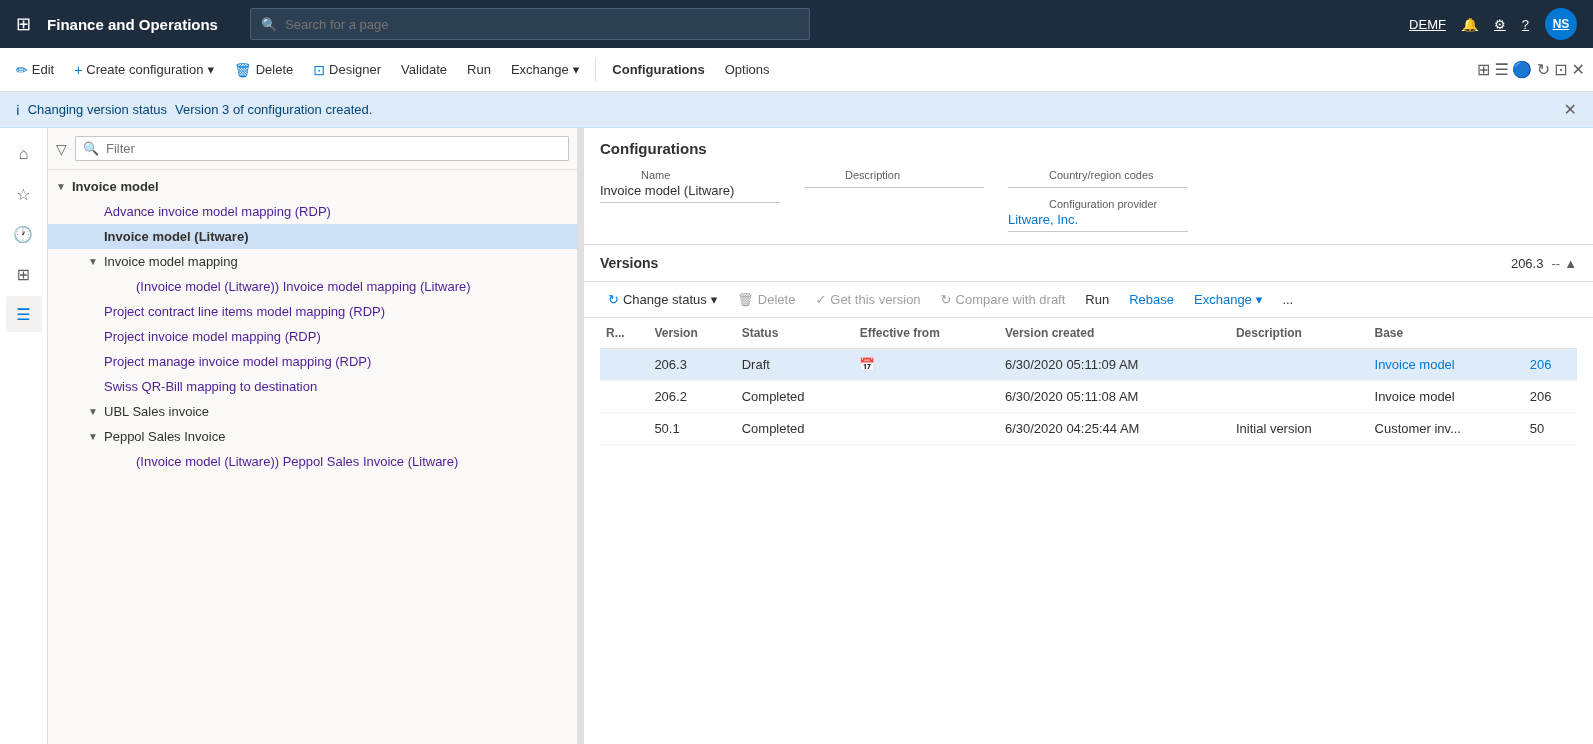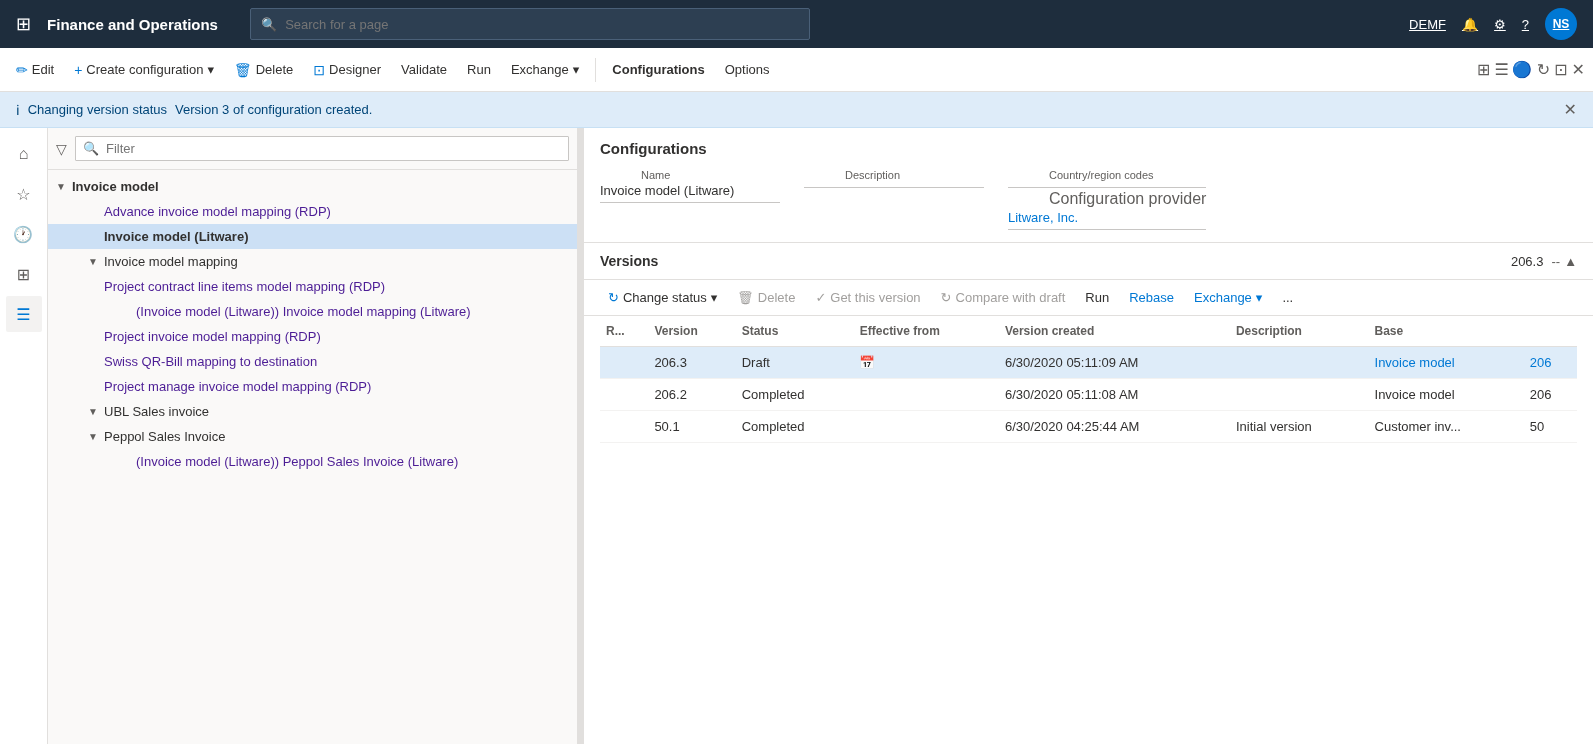--- a/index.html
+++ b/index.html
@@ -164,21 +164,21 @@
     .config-header {
       padding: 12px 16px;
       border-bottom: 1px solid #e1dfdd;
     }
     .config-header h2 { font-size: 15px; font-weight: 600; color: #323130; margin-bottom: 12px; }
     .config-fields { display: flex; gap: 24px; align-items: flex-start; }
     .config-field { display: flex; flex-direction: column; gap: 2px; min-width: 180px; }
     .config-field label { font-size: 11px; color: #605e5c; padding-left: 41px; }
     .config-field .field-value { font-size: 13px; color: #323130; border-bottom: 1px solid #c8c6c4; padding-bottom: 4px; min-width: 180px; }
     .config-field .field-link { color: #0078d4; cursor: pointer; border-bottom: 1px solid #c8c6c4; padding-bottom: 4px; min-width: 180px; }
-    .config-field .field-label { font-size: 16px; color: #605e5c; margin-top: 0; }
+    .config-field .field-label { font-size: 11px; color: #605e5c; margin-top: 8px; }
 
     
     .versions-section { flex: 1; overflow: hidden; display: flex; flex-direction: column; }
     .versions-header {
       display: flex; align-items: center; padding: 10px 16px;
       border-bottom: 1px solid #e1dfdd;
     }
     .versions-header h3 { font-size: 14px; font-weight: 600; color: #323130; flex: 1; }
     .versions-header .ver-num { font-size: 13px; color: #323130; }
     .versions-header .ver-nav { display: flex; align-items: center; gap: 4px; margin-left: 8px; color: #605e5c; font-size: 13px; }
@@ -317,38 +317,38 @@
       <div class="tree-item selected">
         <span class="indent1" style="display:inline-block;width:24px;"></span>
         <span class="item-bold">Invoice model (Litware)</span>
       </div>
       <div class="tree-item">
         <span class="indent1" style="display:inline-block;width:8px;"></span>
         <span class="toggle">▼</span>
         <span>Invoice model mapping</span>
       </div>
       <div class="tree-item">
-        <span class="indent1" style="display:inline-block;width:24px;"></span>
-        <a class="item-link">Project contract line items model mapping (RDP)</a>
-      </div>
-      <div class="tree-item">
         <span class="indent2" style="display:inline-block;width:36px;"></span>
         <a class="item-link">(Invoice model (Litware)) Invoice model mapping (Litware)</a>
       </div>
       <div class="tree-item">
         <span class="indent1" style="display:inline-block;width:24px;"></span>
+        <a class="item-link">Project contract line items model mapping (RDP)</a>
+      </div>
+      <div class="tree-item">
+        <span class="indent1" style="display:inline-block;width:24px;"></span>
         <a class="item-link">Project invoice model mapping (RDP)</a>
       </div>
       <div class="tree-item">
         <span class="indent1" style="display:inline-block;width:24px;"></span>
+        <a class="item-link">Project manage invoice model mapping (RDP)</a>
+      </div>
+      <div class="tree-item">
+        <span class="indent1" style="display:inline-block;width:24px;"></span>
         <a class="item-link">Swiss QR-Bill mapping to destination</a>
-      </div>
-      <div class="tree-item">
-        <span class="indent1" style="display:inline-block;width:24px;"></span>
-        <a class="item-link">Project manage invoice model mapping (RDP)</a>
       </div>
       <div class="tree-item">
         <span class="indent1" style="display:inline-block;width:8px;"></span>
         <span class="toggle">▼</span>
         <span>UBL Sales invoice</span>
       </div>
       <div class="tree-item">
         <span class="indent1" style="display:inline-block;width:8px;"></span>
         <span class="toggle">▼</span>
         <span>Peppol Sales Invoice</span>

